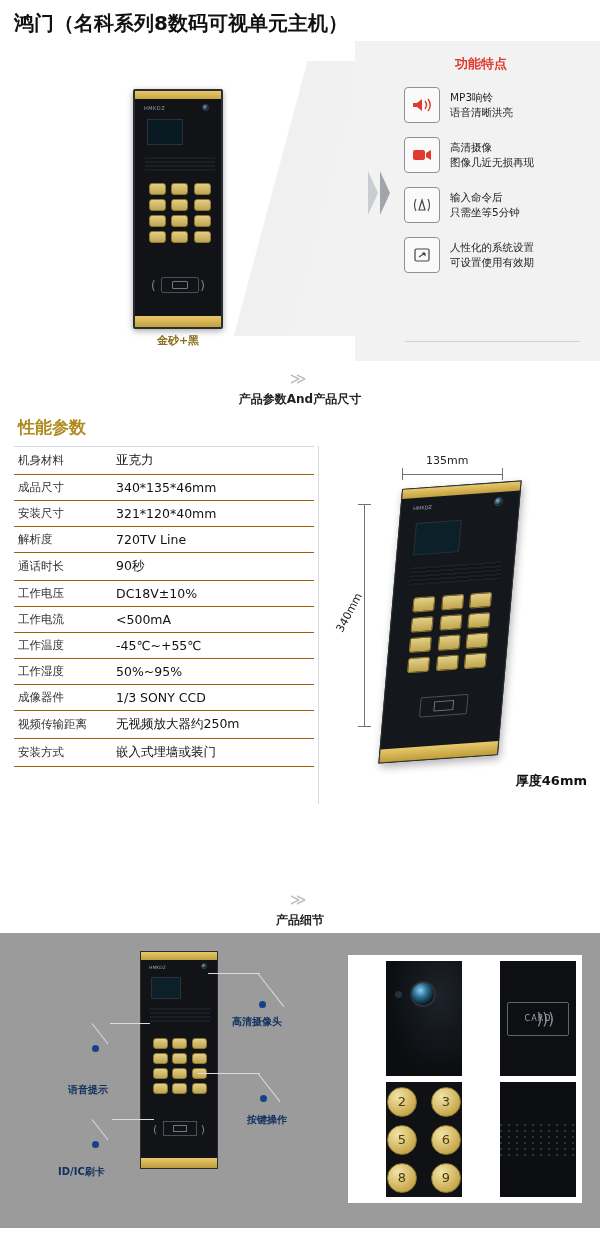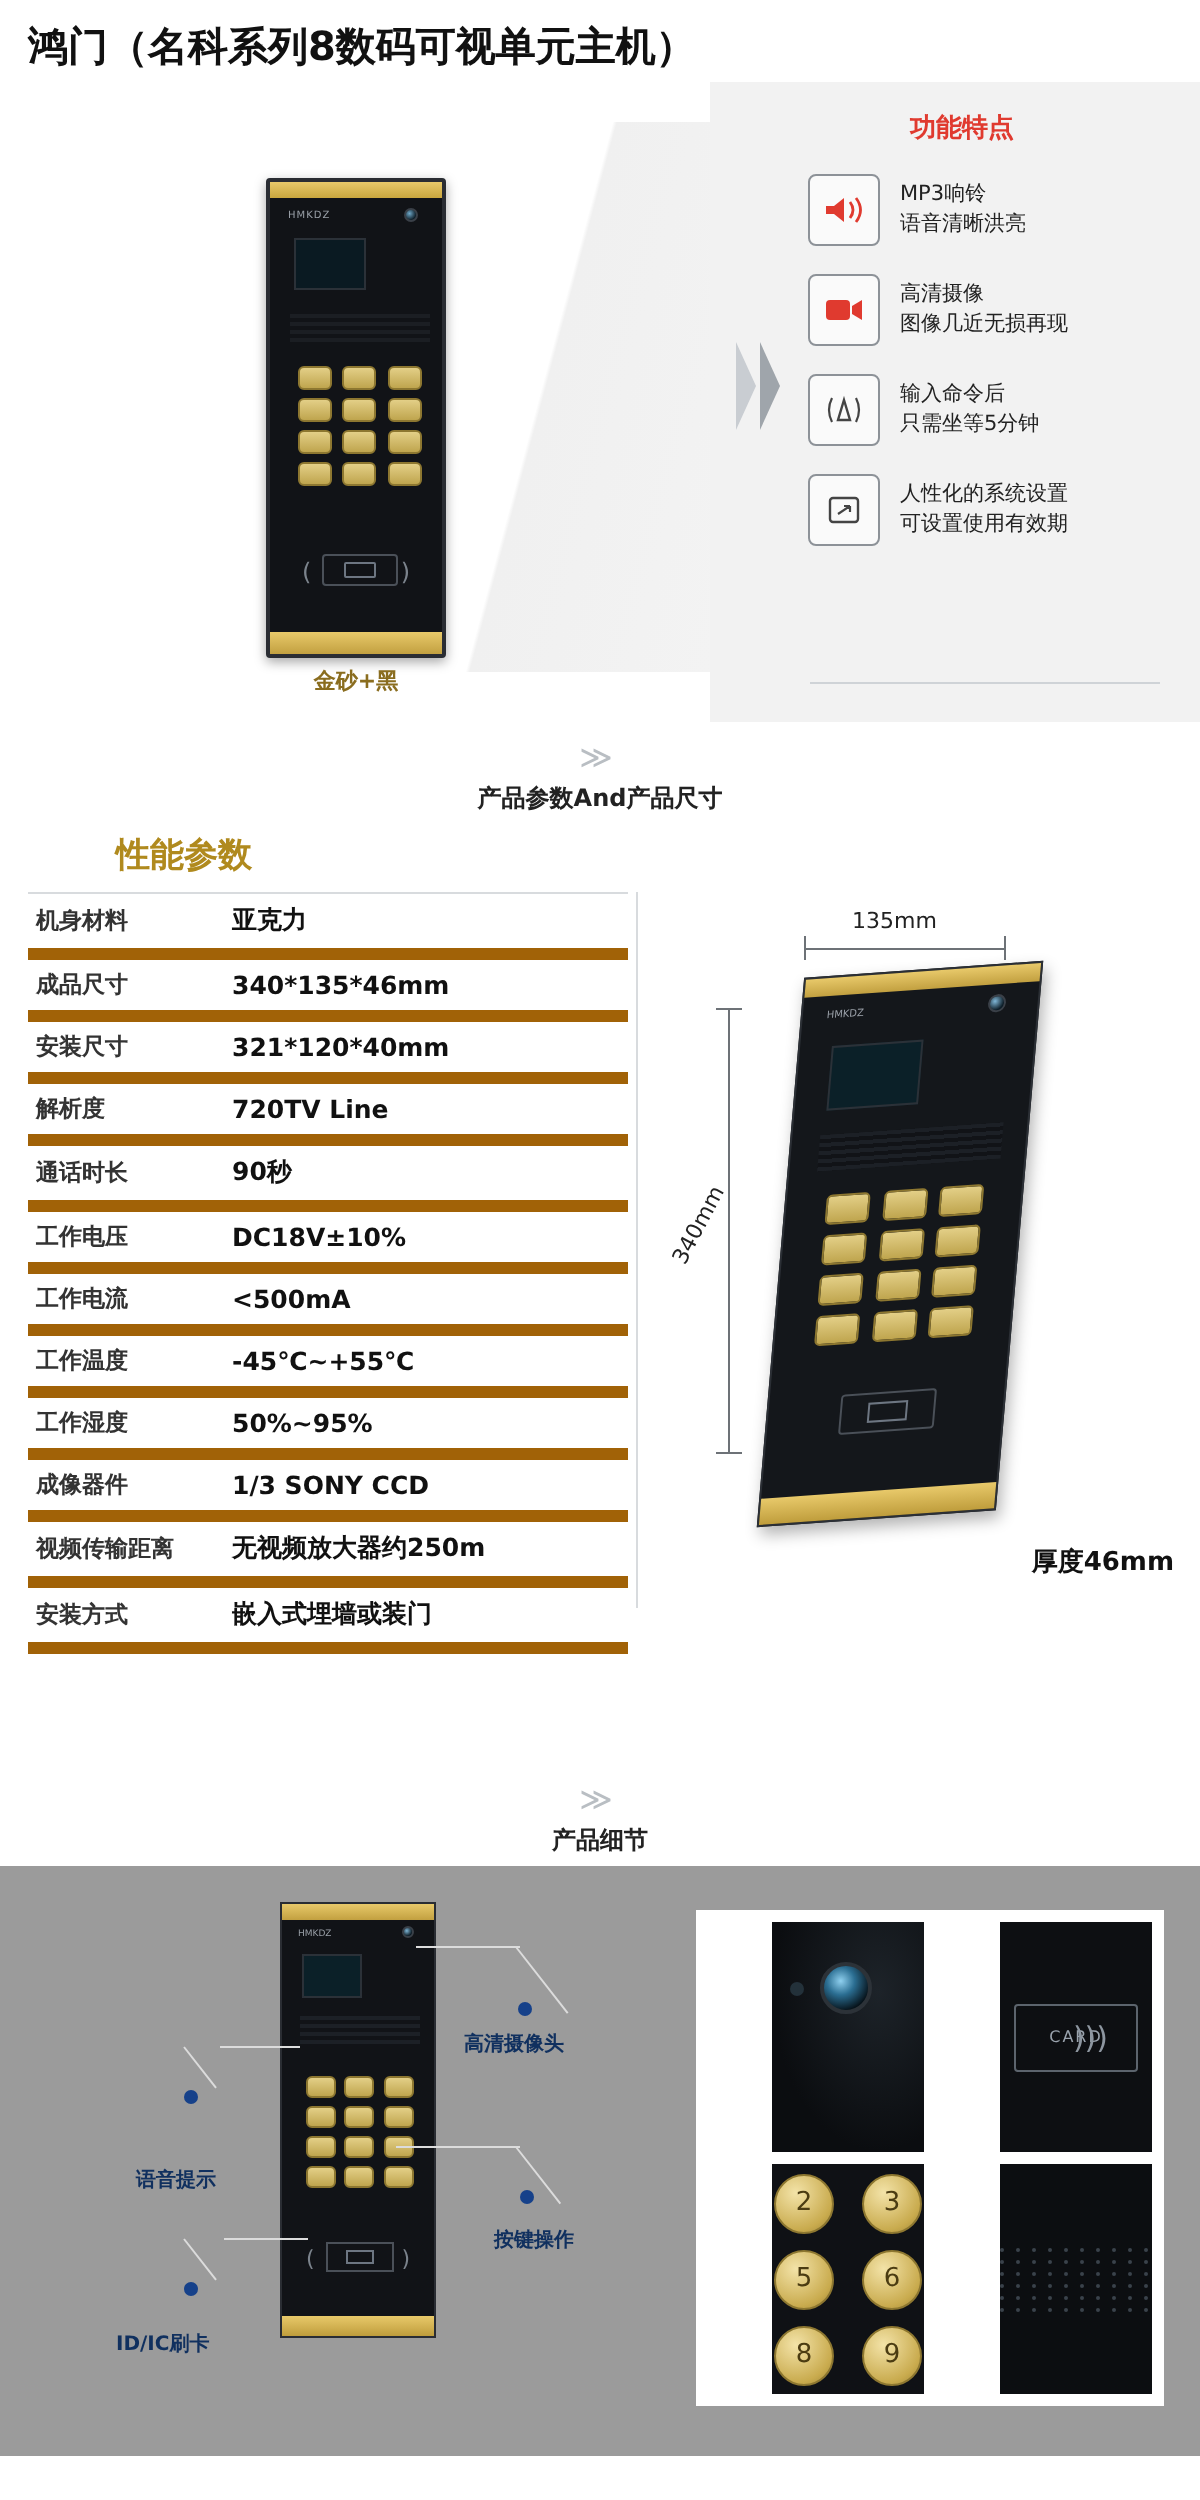--- a/index.html
+++ b/index.html
@@ -231,33 +231,31 @@
     position: relative;
     height: 470px;
     padding-top: 4px;
   }
   .spec-title {
     position: absolute;
     left: 18px; top: 4px;
     font-size: 17px;
     color: #b08a1e;
     font-weight: bold;
-    margin-left: 40px;
   }
   table.spec {
     position: absolute;
     left: 14px; top: 34px;
     width: 300px;
     border-collapse: collapse;
     font-size: 11.5px;
   }
   table.spec td {
     padding: 5px 4px;
-    border-bottom: 6px solid #a16207;
-    font-weight: bold;
+    border-bottom: 1px solid #a16207;
   }
   table.spec tr:first-child td { border-top: 1px solid #d8dbde; }
   table.spec td.k { width: 98px; color: #333; }
   table.spec td.v { color: #111; font-size: 12.5px; }
   .spec-vrule {
     position: absolute;
     left: 318px; top: 34px;
     width: 1px; height: 358px;
     background: #d8dbde;
   }

